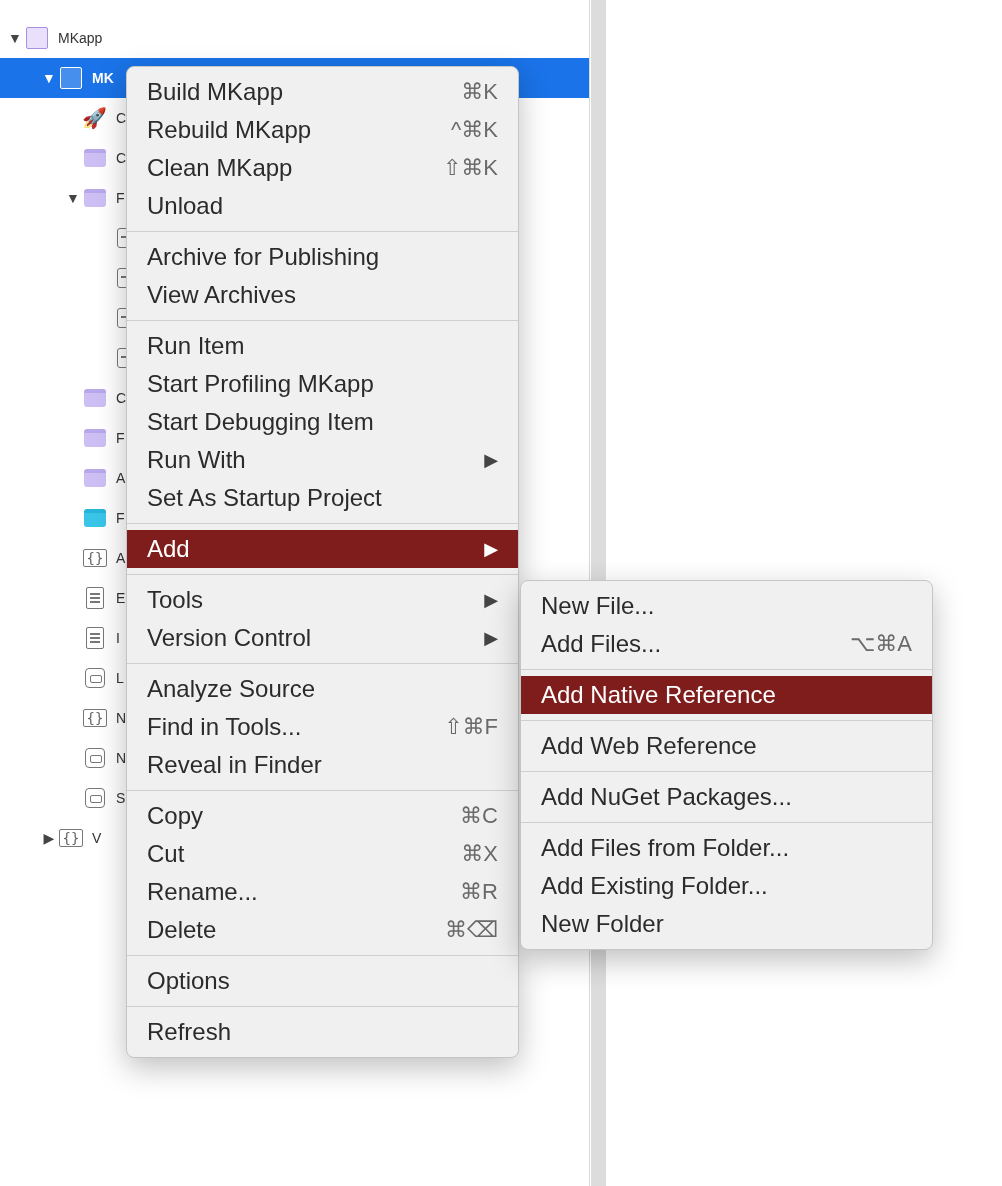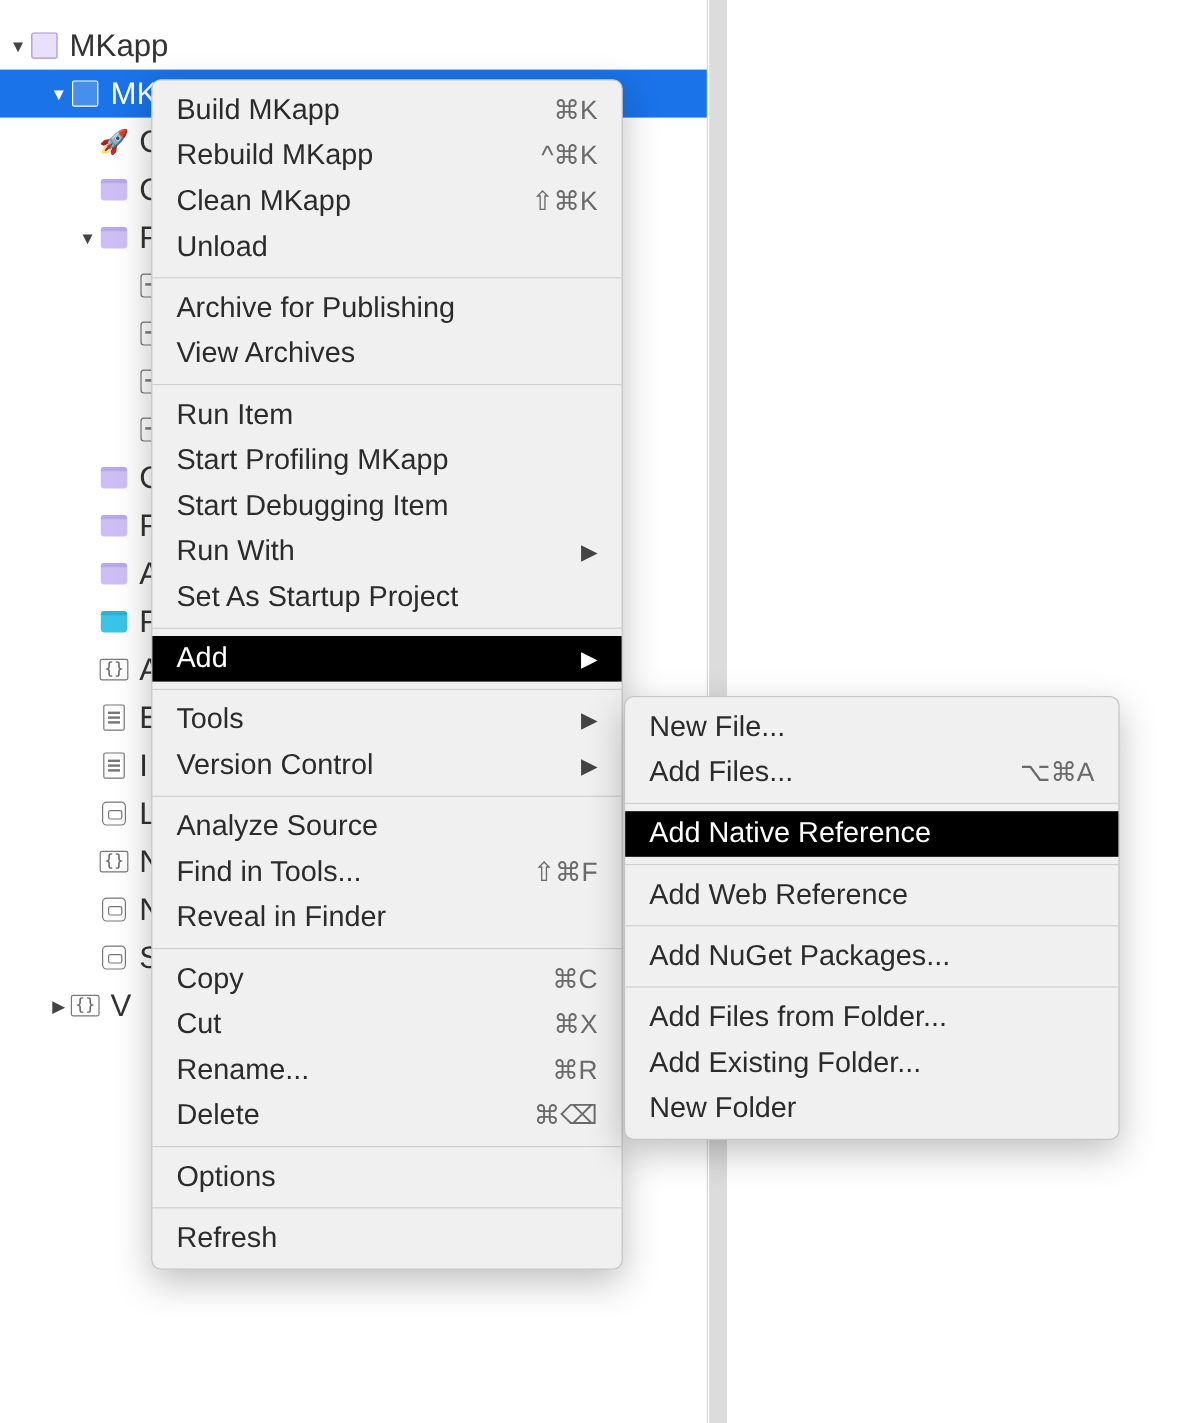--- a/index.html
+++ b/index.html
@@ -64,22 +64,22 @@
   }
   .tree-row.selected .disclosure { color: #fff; }
   .icon-holder {
     width: 26px;
     height: 26px;
     display: inline-flex;
     align-items: center;
     justify-content: center;
     margin-right: 8px;
   }
-  .lbl { font-size: 26px; }
-  .tree-row.selected .lbl { font-weight: 400; }
+  .lbl { font-size: 14px; }
+  .tree-row.selected .lbl { font-weight: 700; }
 
   
   .lv0 { padding-left: 6px; }
   .lv1 { padding-left: 40px; }
   .lv2 { padding-left: 64px; }
   .lv3 { padding-left: 96px; }
 
   
   .ic-solution { width: 22px; height: 22px; border: 1.5px solid #a88fe0; background: #e9e0fb; border-radius: 2px; }
   .ic-project { width: 22px; height: 22px; border: 1.5px solid #1a73e8; background: #d8e7ff; border-radius: 2px; }
@@ -123,21 +123,21 @@
     height: 1px;
     background: #cfcfcf;
     margin: 6px 0;
   }
   .submenu-arrow {
     color: #444;
     font-size: 18px;
     margin-left: 10px;
   }
   .menu-item.highlight {
-    background: #000000;
+    background: #7f1d1d;
     color: #fff;
   }
   .menu-item.highlight .submenu-arrow,
   .menu-item.highlight .shortcut { color: #fff; }
 
   .menu-main { left: 126px; top: 66px; width: 393px; }
   .menu-sub { left: 520px; top: 580px; width: 413px; }
 
 </style>
 </head>

